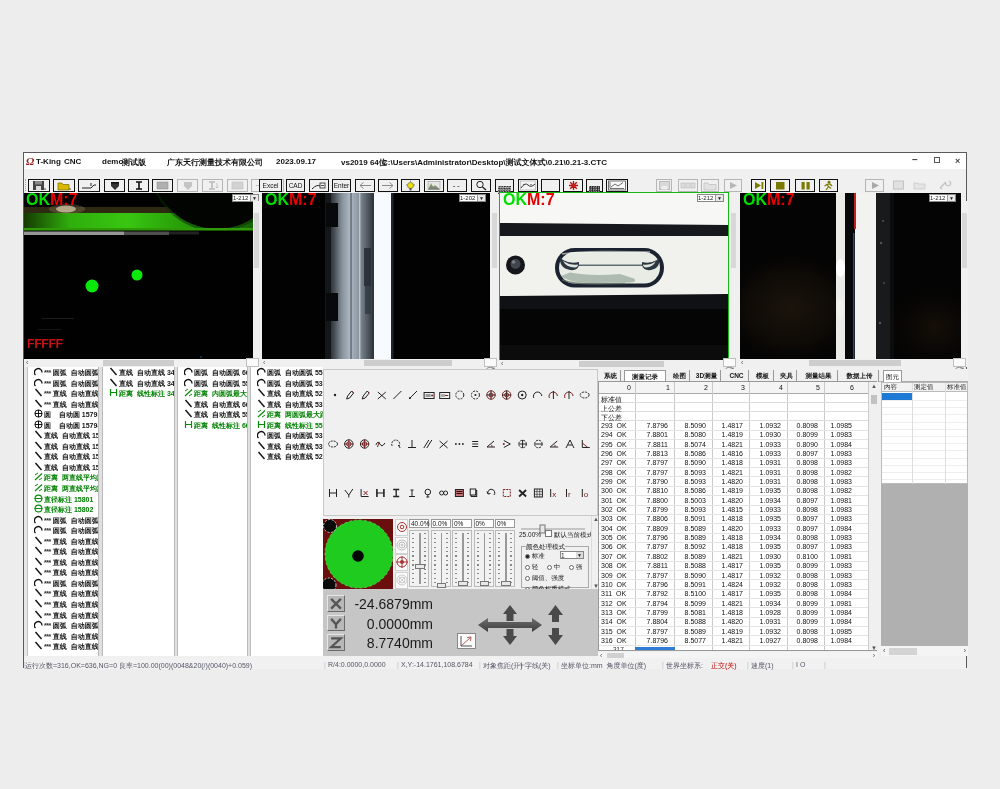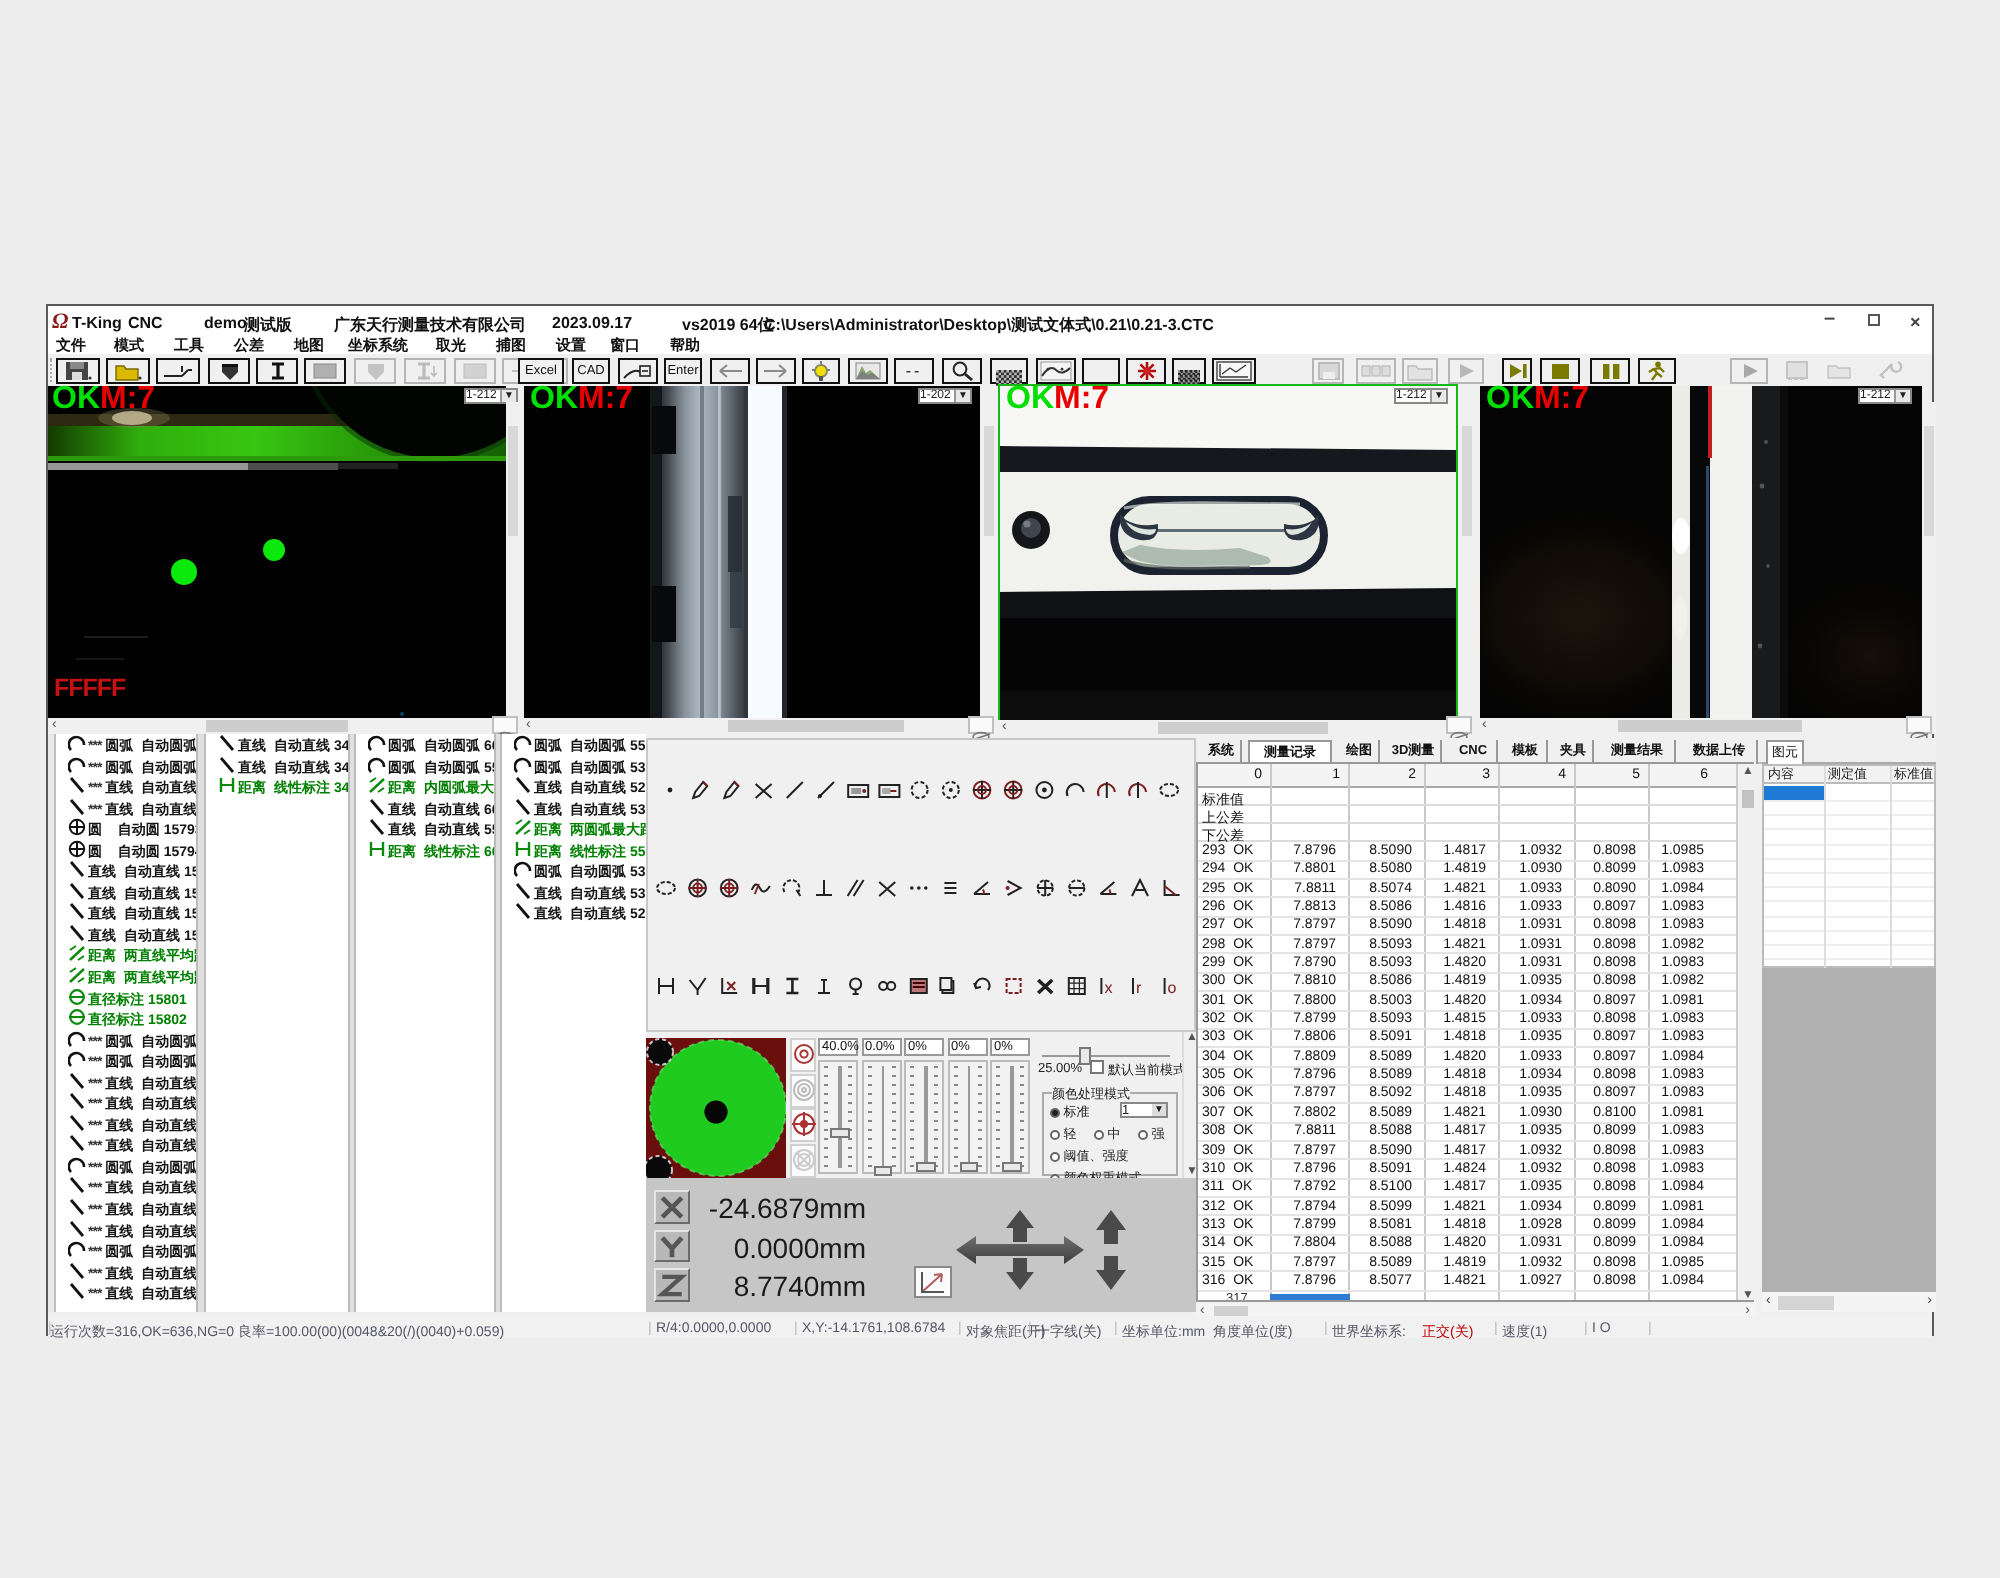--- a/index.html
+++ b/index.html
@@ -58,33 +58,20 @@
     <span style="left:40px;">CNC</span>
     <span style="left:78px;">demo</span>
     <span style="left:98px;">测试版</span>
     <span style="left:143px;">广东天行测量技术有限公司</span>
     <span style="left:252px;">2023.09.17</span>
     <span style="left:317px;">vs2019 64位</span>
     <span style="left:358px;">C:\Users\Administrator\Desktop\测试文体式\0.21\0.21-3.CTC</span>
     <span style="left:888px;top:1px;font-size:10px;color:#444;">–</span>
     <span style="left:910px;top:4px;width:6px;height:6px;border:1px solid #555;"></span>
     <span style="left:931px;top:3px;font-size:9px;color:#444;">×</span>
-  </div>
-  <div id="menubar">
-    <span style="left:4px;">文件</span>
-      <span style="left:33px;">模式</span>
-      <span style="left:63px;">工具</span>
-      <span style="left:93px;">公差</span>
-      <span style="left:123px;">地图</span>
-      <span style="left:150px;">坐标系统</span>
-      <span style="left:194px;">取光</span>
-      <span style="left:224px;">捕图</span>
-      <span style="left:254px;">设置</span>
-      <span style="left:281px;">窗口</span>
-      <span style="left:311px;">帮助</span>
   </div>
   <div id="toolbar">
       <div class="abs" style="left:1px;top:2px;width:2px;height:12px;border-left:1px dotted #aaa;"></div>
       <div class="tbtn" style="left:4px;width:22px;">
         <svg width="14" height="11" style="display:block;margin:0 auto;">
           <rect x="1" y="1" width="11" height="9" fill="#444"></rect>
           <rect x="3" y="1" width="7" height="3.5" fill="#888"></rect>
           <rect x="4" y="6" width="5" height="4" fill="#ddd"></rect>
           <circle cx="13" cy="9" r="0.8" fill="#333"></circle>
         </svg>

